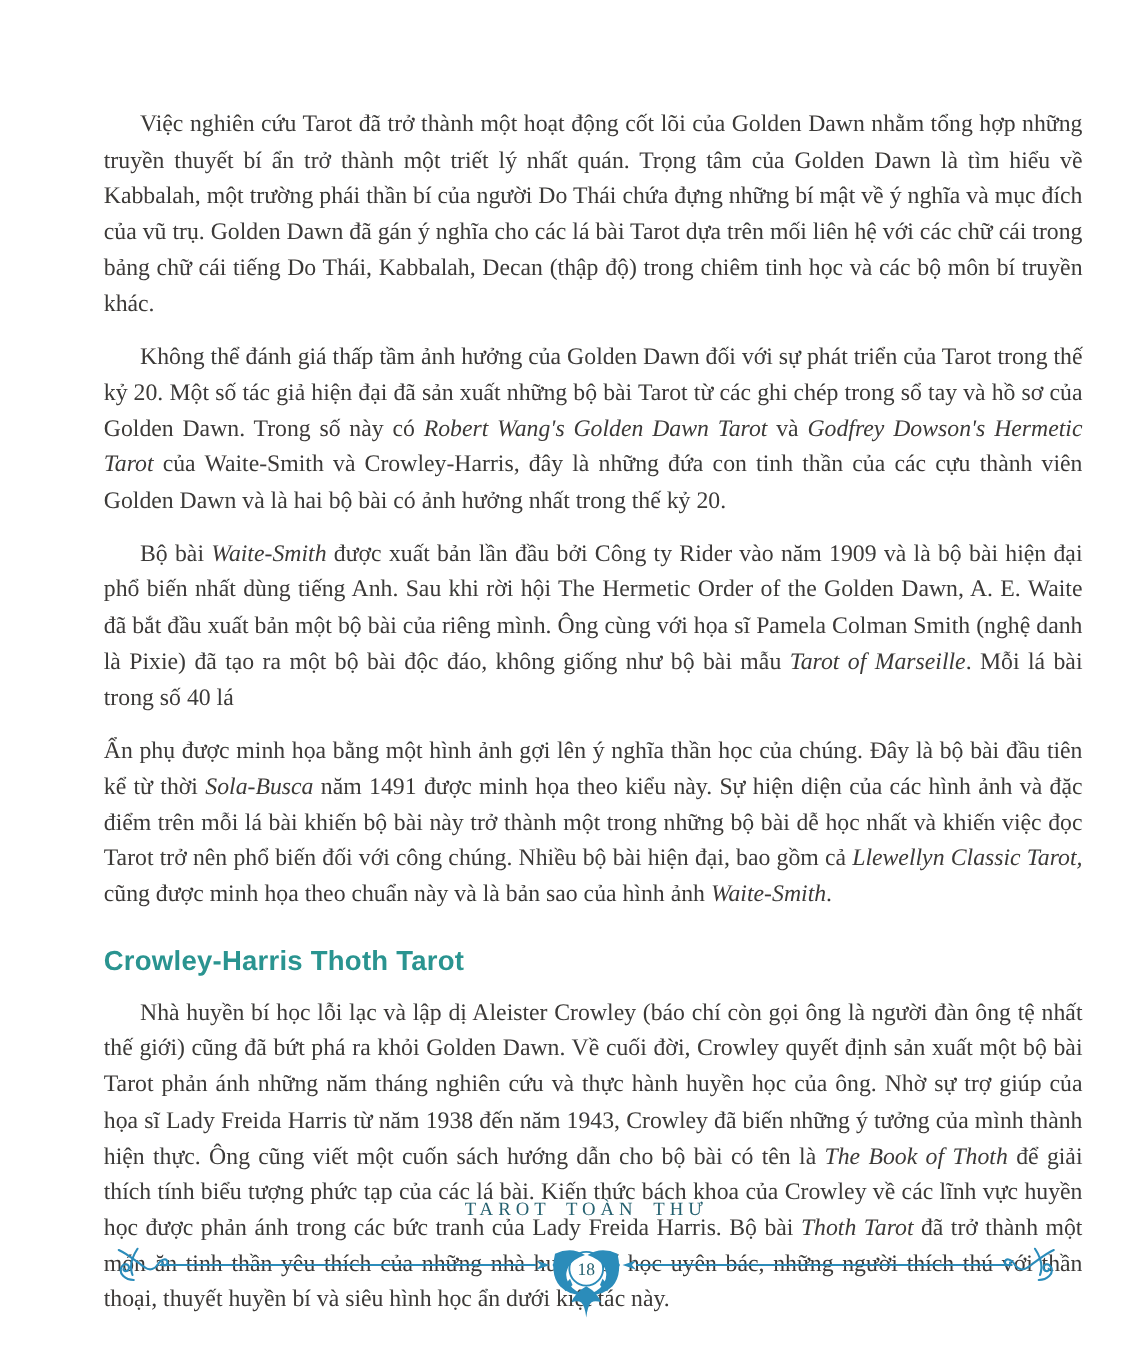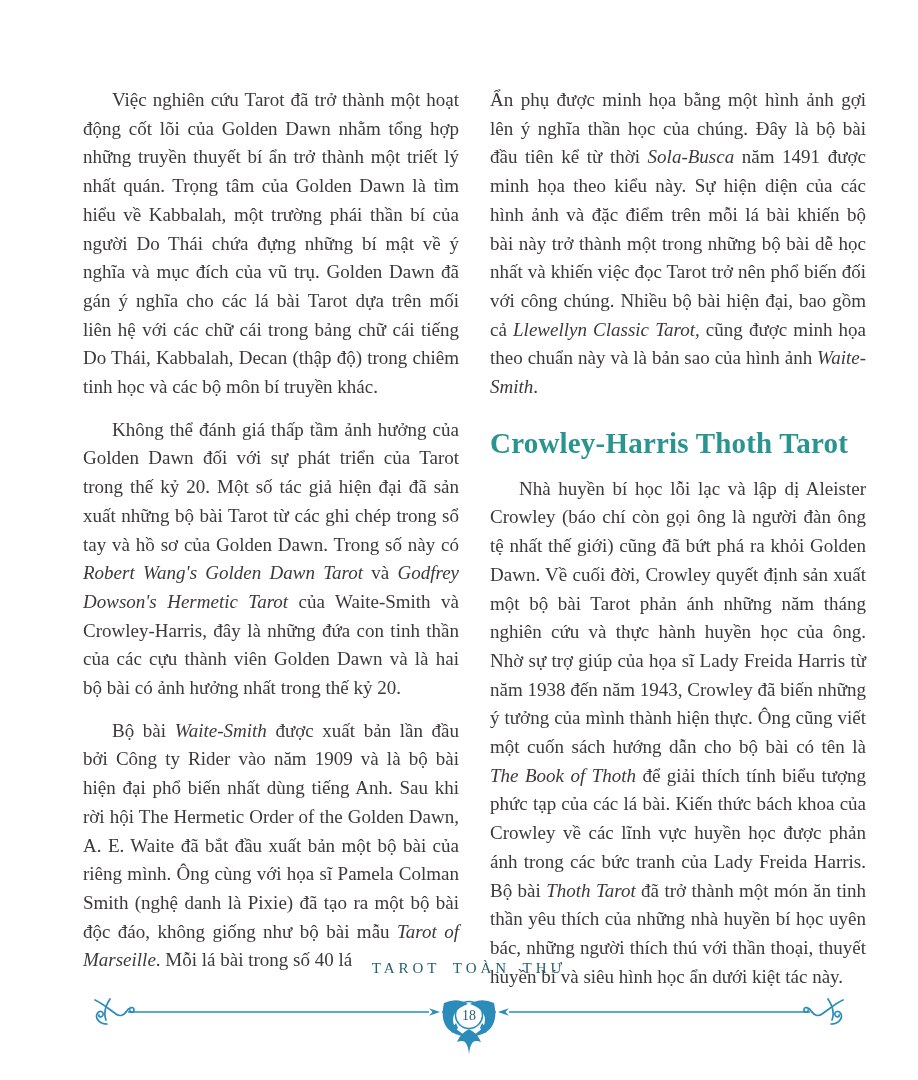--- a/index.html
+++ b/index.html
@@ -17,34 +17,35 @@
     background:var(--page-bg);
     font-family:"Liberation Serif","DejaVu Serif",serif;
     color:var(--body-color);
     overflow:hidden;
   }
   .columns{
     position:absolute;
     top:86px;left:83px;
     width:783px;
     display:flex;
-    gap:31px;
+    gap:0;
+    flex-direction:column;
   }
   .col{flex:1;min-width:0;}
   p.para{
     font-size:19px;
     line-height:28.7px;
     text-align:justify;
     margin:0 0 14px 0;
   }
   p.para.indent{text-indent:29px;}
   p.para i{}
   h2.heading{
-    font-family:Liberation Serif, serif;
-    font-size:29px;
+    font-family:Liberation Sans, sans-serif;
+    font-size:22px;
     font-weight:bold;
     color:var(--heading-color);
     letter-spacing:0.2px;
     margin:25px 0 15px 0;
   }
   .col > h2.heading:first-child{margin-top:0;}
   .footer{
     position:absolute;
     left:10px;top:960px;
     width:918px;

